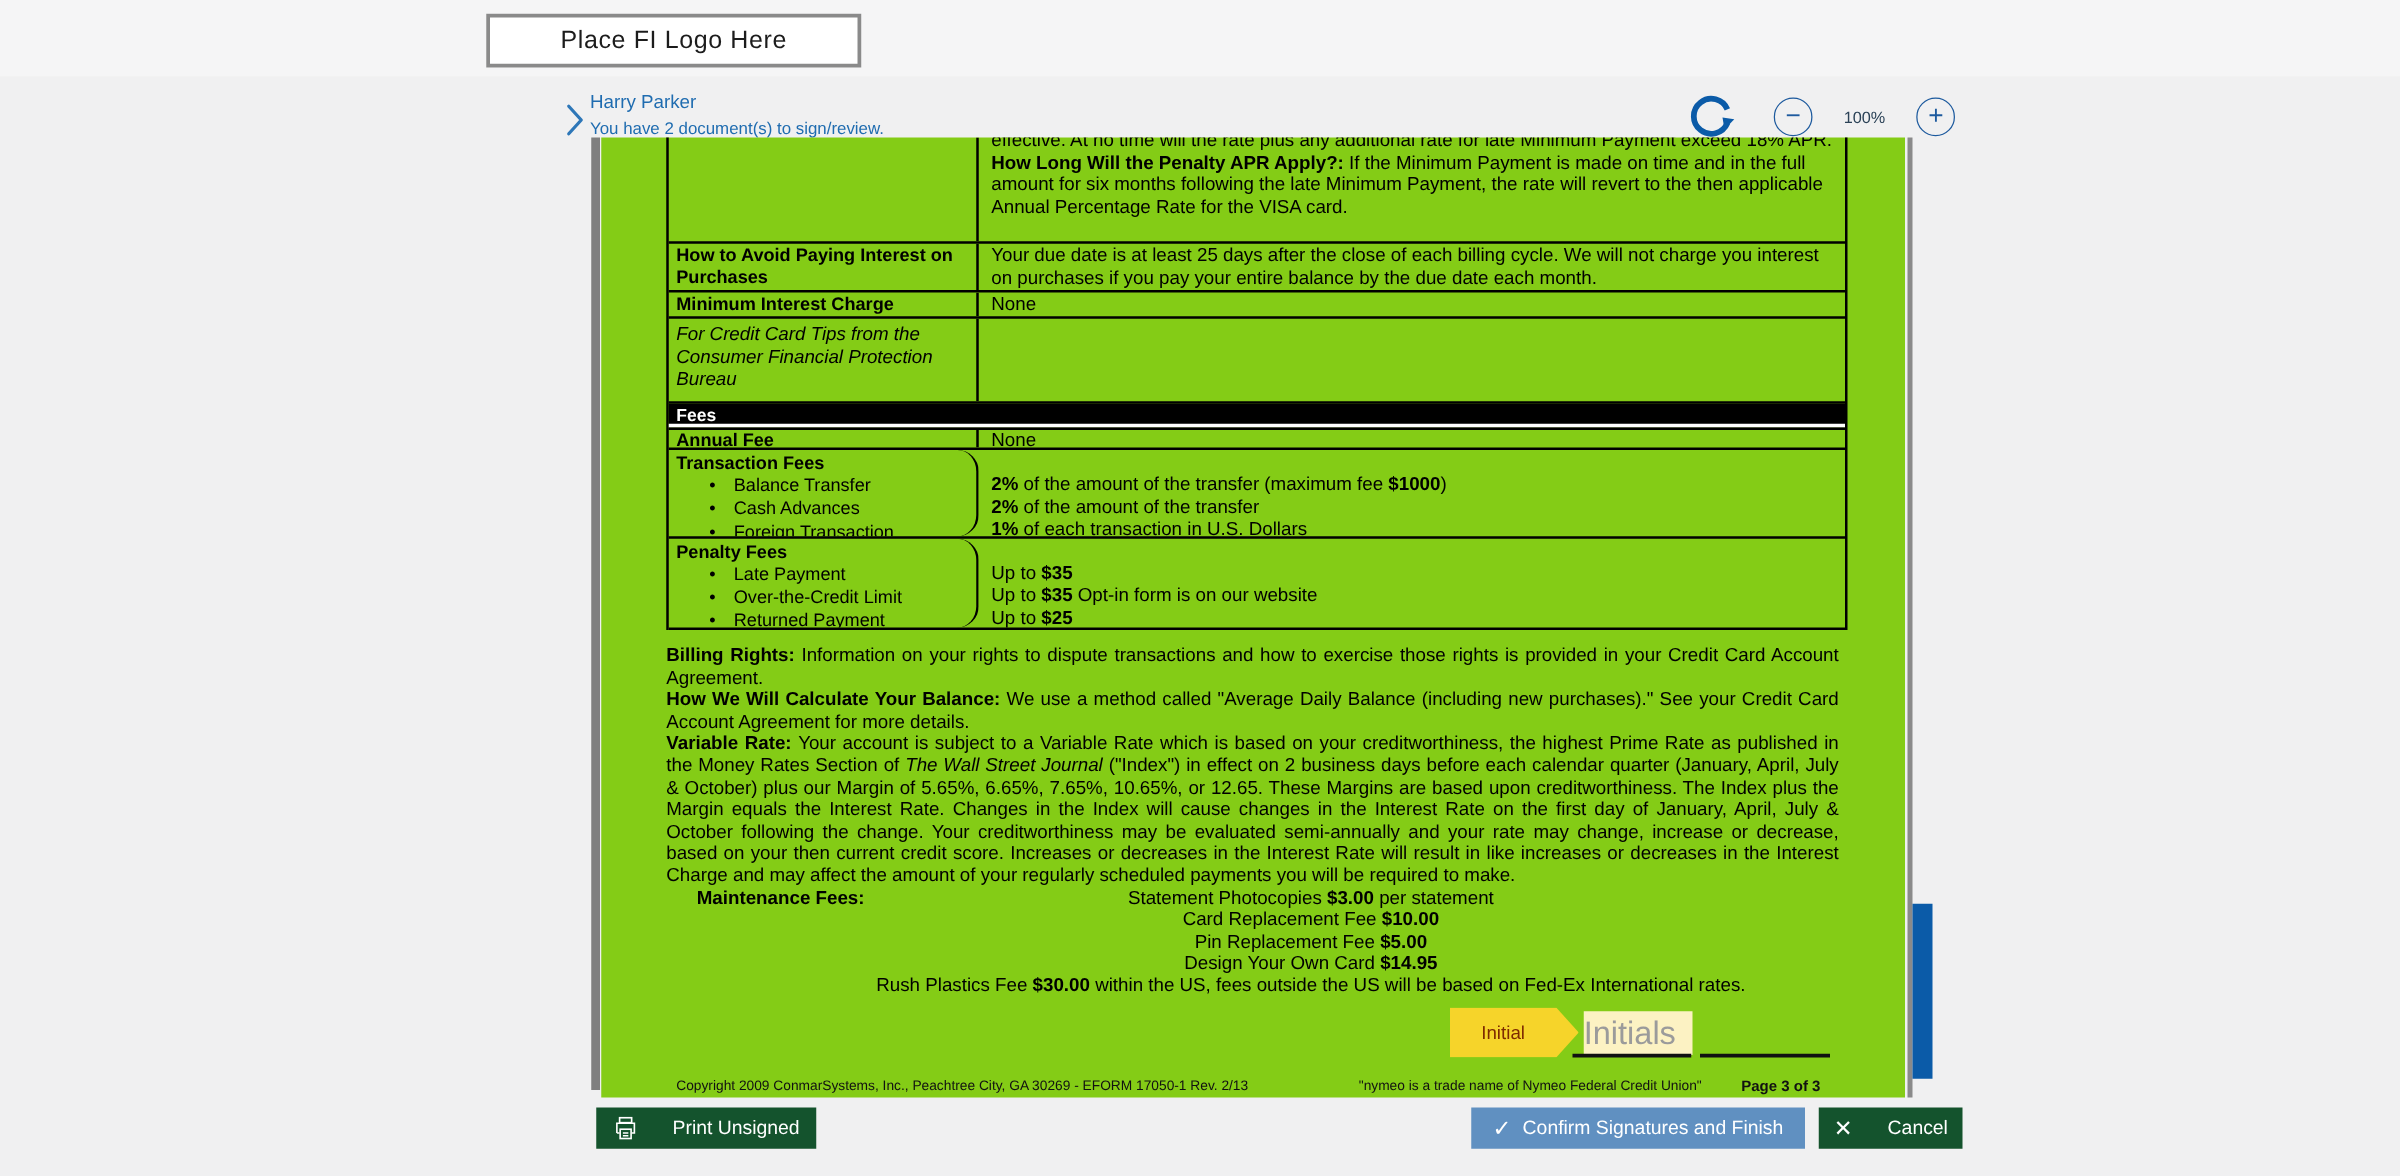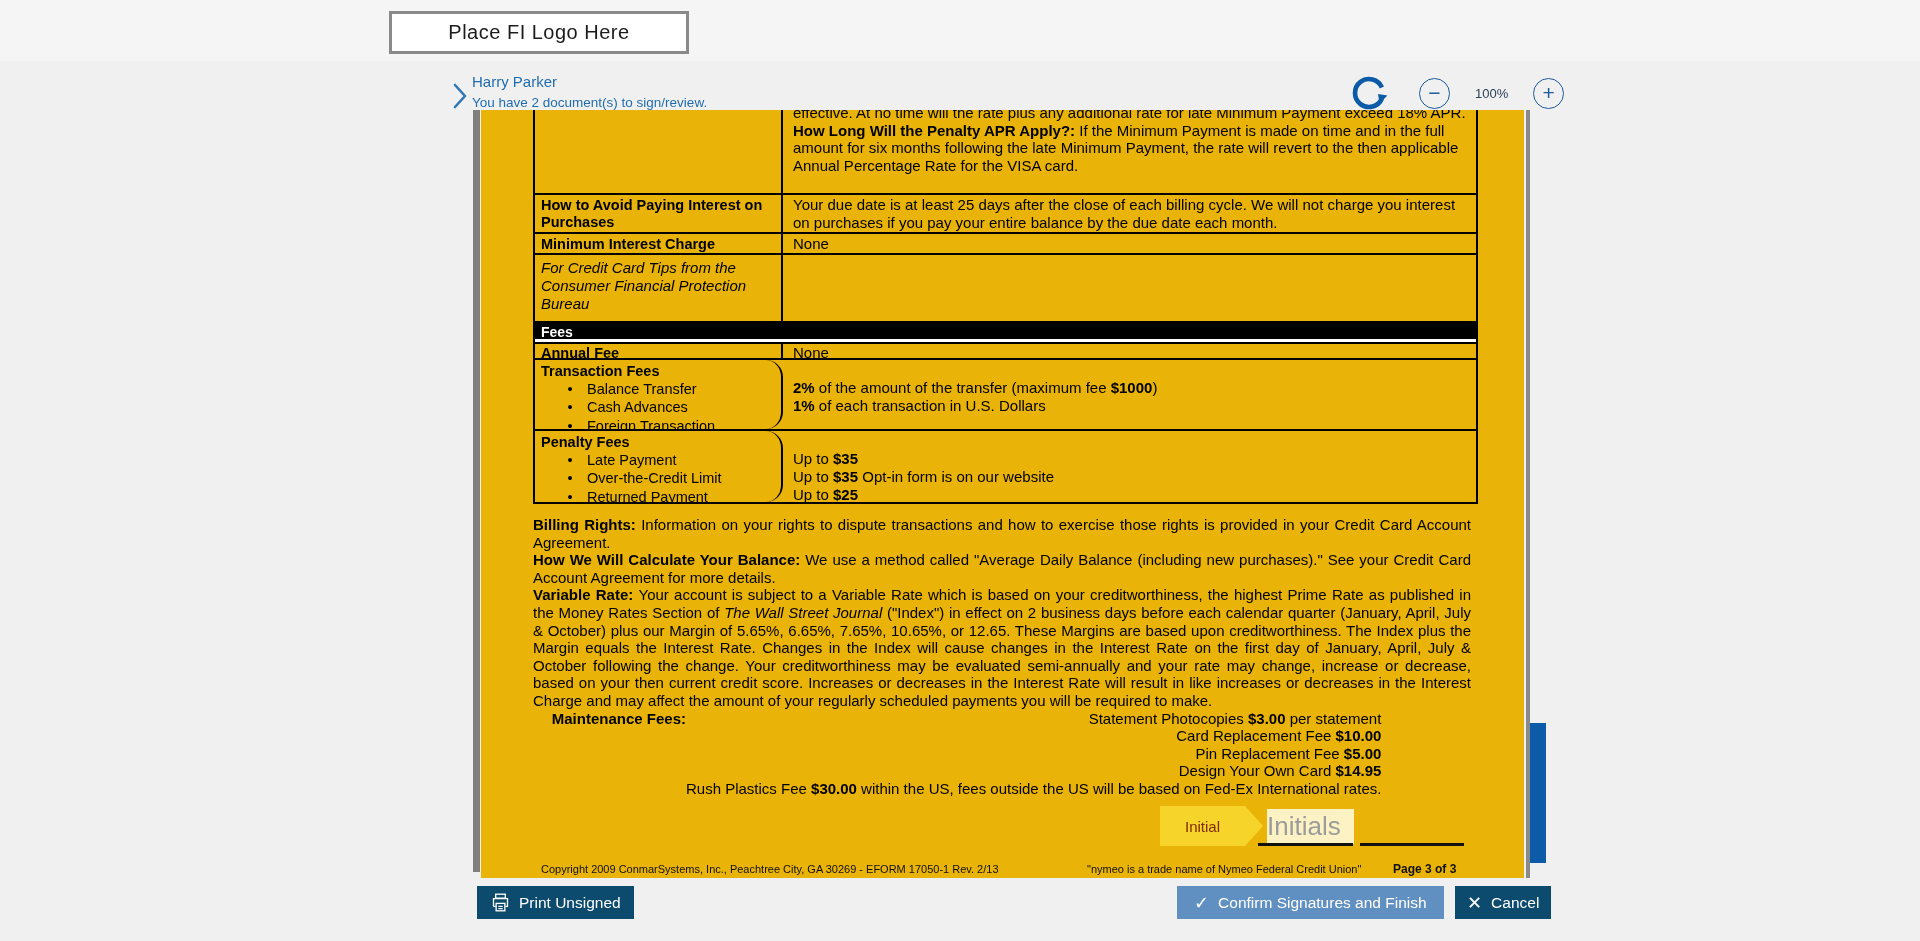--- a/index.html
+++ b/index.html
@@ -19,21 +19,21 @@
   .zoom-controls { position:absolute; left:1350px; top:74px; height:38px; display:flex; align-items:center; }
   .refresh-btn { width:38px; height:38px; cursor:pointer; }
   .circle-btn { width:31px; height:31px; border:1.6px solid #1d5a9e; border-radius:50%;
                 display:flex; align-items:center; justify-content:center; color:#1d5a9e;
                 font-size:21px; font-weight:400; cursor:pointer; background:transparent; margin-left:31px; }
   .zoom-level { margin-left:25px; font-size:13px; color:#2b4257; }
   .circle-btn.plus { margin-left:25px; }
 
   
   .page-strip-left  { position:absolute; left:473px; top:110px; width:7px;  height:762px; background:#7f7f7f; }
-  .page            { position:absolute; left:481px; top:110px; width:1043px; height:768px; background:#eab308; }
+  .page            { position:absolute; left:481px; top:110px; width:1043px; height:768px; background:#84cc16; }
   .page-strip-right { position:absolute; left:1526px; top:110px; width:4px; height:768px; background:#8a8a8a; }
   .scroll-thumb    { position:absolute; left:1530px; top:723px; width:16px; height:140px; background:#0b5ba8; cursor:grab; }
 
   
   .doc-table { position:absolute; left:52px; top:0; width:945px; border-left:2px solid #000; border-right:2px solid #000; color:#000; }
   .trow { display:flex; border-bottom:2px solid #000; overflow:hidden; }
   .tcell-l { width:248px; border-right:2px solid #000; padding:2px 6px; font-weight:bold; font-size:14.5px; line-height:17px; }
   .tcell-r { flex:1; padding:1px 10px; font-size:15px; line-height:17.5px; }
   .r-clip   { height:85px; }
   .r-avoid  { height:39px; }
@@ -51,21 +51,21 @@
   .list-cell-l { line-height:18.2px;border-radius:17px; }
   .list-cell-r { line-height:18.2px; }
   .list-cell-r .lead-gap { height:18px; }
   .bullet-line { display:flex; font-weight:normal; }
   .bullet-line::before { content:"•"; width:14px; text-align:center; margin-left:22px; margin-right:10px; }
   .clip-shift { margin-top:-7px; }
 
   
   .doc-body { position:absolute; left:52px; top:406px; width:938px; font-size:15px; line-height:17.6px; text-align:justify; color:#000; }
   .doc-body p { margin:0; }
-  .maint { display:flex; text-align:right; }
+  .maint { display:flex; text-align:center;margin-left:15px; }
   .maint-label { width:153px; font-weight:bold; }
   .b { font-weight:bold; }
   .i { font-style:italic; }
 
   
   .initial-tag { position:absolute; left:679px; top:696px; width:103px; height:40px; background:#f6d42a;
                  clip-path:polygon(0 0, 82.5% 0, 100% 50%, 82.5% 100%, 0 100%);
                  display:flex; align-items:center; justify-content:center; padding-right:18px;
                  font-size:15px; color:#7e2a00; cursor:pointer; }
   .initials-box { position:absolute; left:786px; top:699px; width:87px; height:35px; background:#fcf2c3;
@@ -74,21 +74,21 @@
   .sig-line-2 { position:absolute; left:879px; top:733px; width:104px; height:3px; background:#111; }
 
   
   .pf-copy  { position:absolute; left:60px;  top:753px; font-size:11px; color:#111; }
   .pf-trade { position:absolute; left:606px; top:753px; font-size:11px; color:#111; }
   .pf-page  { position:absolute; left:912px; top:752px; font-size:12px; font-weight:bold; color:#111; }
 
   
   .btn { position:absolute; top:886px; height:33px; display:flex; align-items:center;
          color:#fff; font-size:15.5px; cursor:pointer; border:none; }
-  .btn-dark { background:#0c4a6e; }
+  .btn-dark { background:#14532d;gap:19px; }
   .btn-print { left:477px; padding:0 13px; }
   .btn-print svg { margin-right:8px; }
   .btn-confirm { left:1177px; background:#6090c1; padding:0 17px; }
   .btn-cancel { left:1455px; padding:0 12px; }
   .btn-glyph { font-size:18px; margin-right:9px; font-weight:400; }
 </style>
 </head>
 <body>
 
 <div class="top-bar">
@@ -162,20 +162,21 @@
     <div class="trow r-trans">
       <div class="tcell-l list-cell-l">
         <div>Transaction Fees</div>
         <div class="bullet-line">Balance Transfer</div>
         <div class="bullet-line">Cash Advances</div>
         <div class="bullet-line">Foreign Transaction</div>
       </div>
       <div class="tcell-r list-cell-r">
         <div class="lead-gap"></div>
         <div><span class="b">2%</span><span> of the amount of the transfer (maximum fee </span><span class="b">$1000</span><span>)</span></div>
+        <div><span class="b">2%</span><span> of the amount of the transfer</span></div>
         <div><span class="b">1%</span><span> of each transaction in U.S. Dollars</span></div>
       </div>
     </div>
 
     <div class="trow r-pen">
       <div class="tcell-l list-cell-l">
         <div>Penalty Fees</div>
         <div class="bullet-line">Late Payment</div>
         <div class="bullet-line">Over-the-Credit Limit</div>
         <div class="bullet-line">Returned Payment</div>

